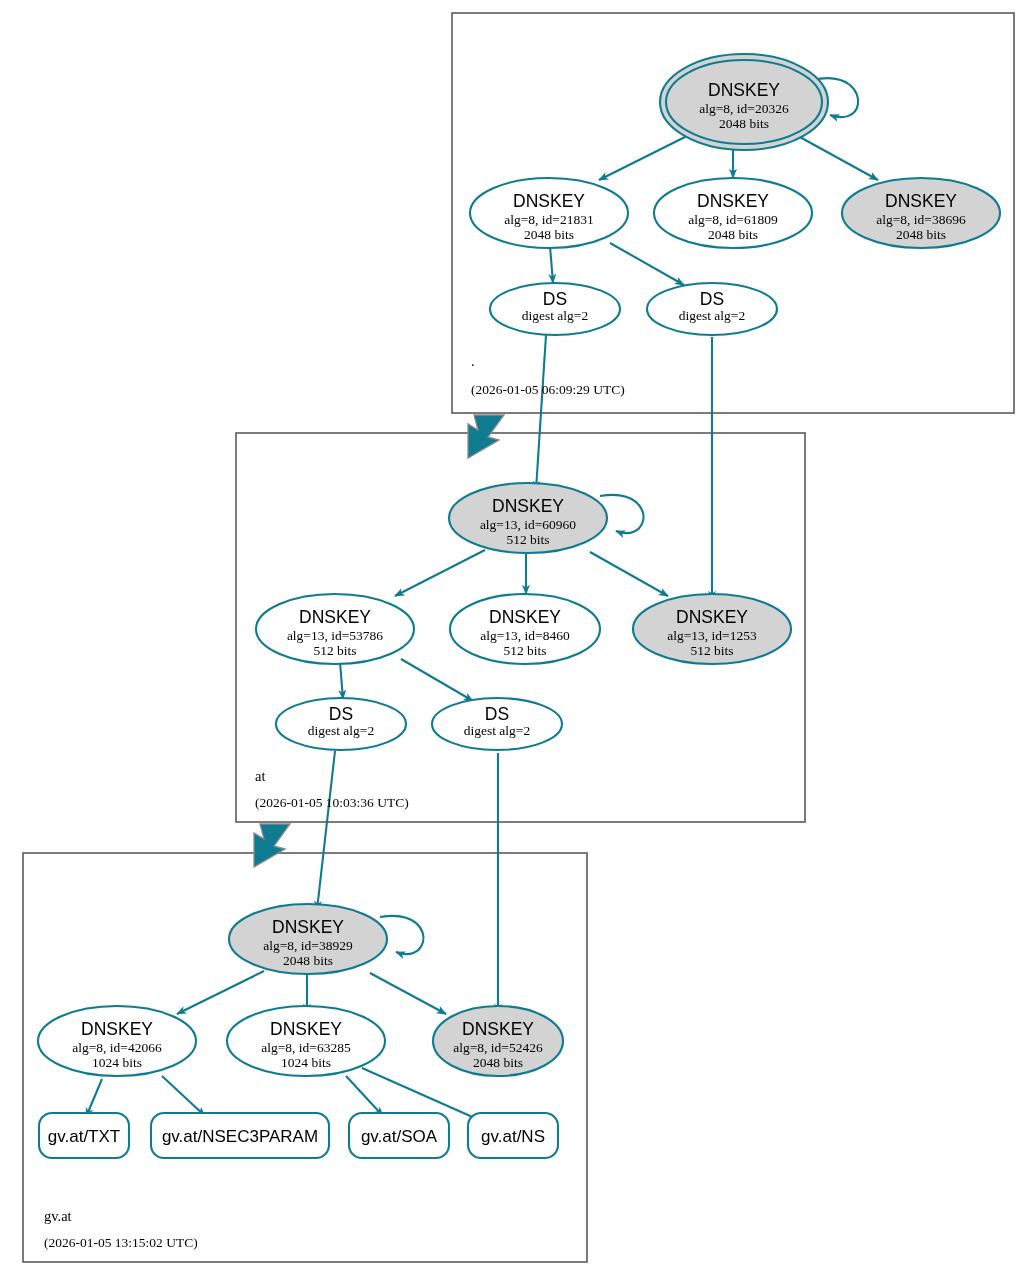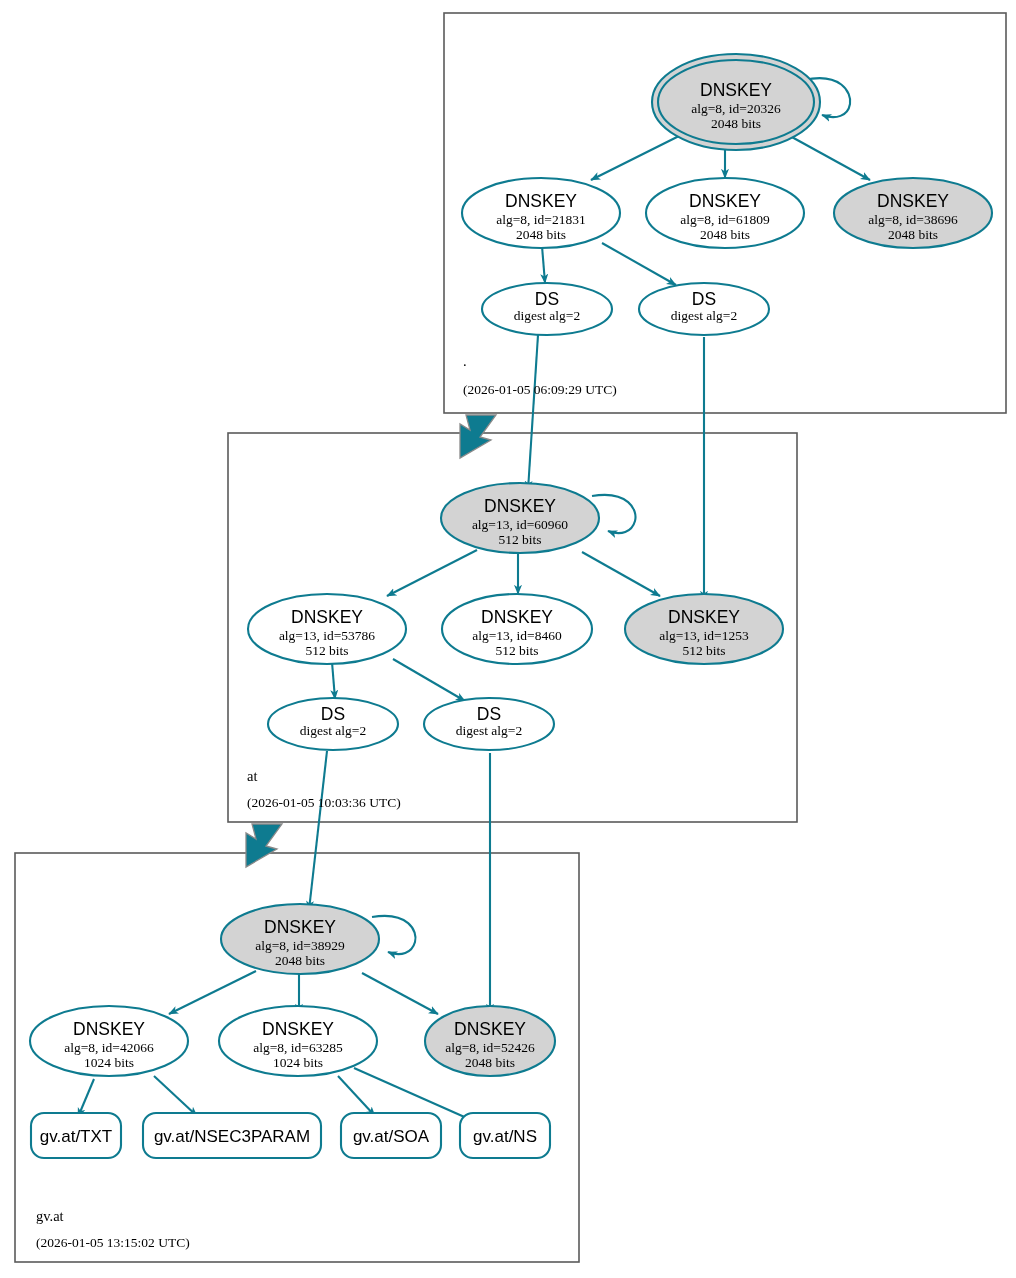--- a/index.html
+++ b/index.html
@@ -1,21 +1,21 @@
 <!DOCTYPE html>
 <html><head>
 <meta charset="utf-8">
 <style>
   html,body{margin:0;padding:0;background:#ffffff;}
   body{
     width:1016px;height:1278px;
     font-family:"Liberation Sans", sans-serif;
     position:relative;overflow:hidden;
   }
-  #stage{position:absolute;left:4px;top:0;width:996px;height:1278px;}
+  #stage{position:absolute;left:12px;top:0;width:996px;height:1278px;}
   svg{position:absolute;left:0;top:0;width:1016px;height:1278px;}
 
   .zone-rect{fill:none;stroke:#5b5b5b;stroke-width:1.6;}
   .node-ell{stroke:#0e7b90;stroke-width:2.1;}
   .node-ell.plain{fill:#ffffff;}
   .node-ell.shaded{fill:#d3d3d3;}
   .node-rrset{fill:#ffffff;stroke:#0e7b90;stroke-width:2.1;}
   .edge{fill:none;stroke:#0e7b90;stroke-width:2.1;}
   .delegation{fill:#0e7b90;stroke:#8a8a8a;stroke-width:1.3;}
 

